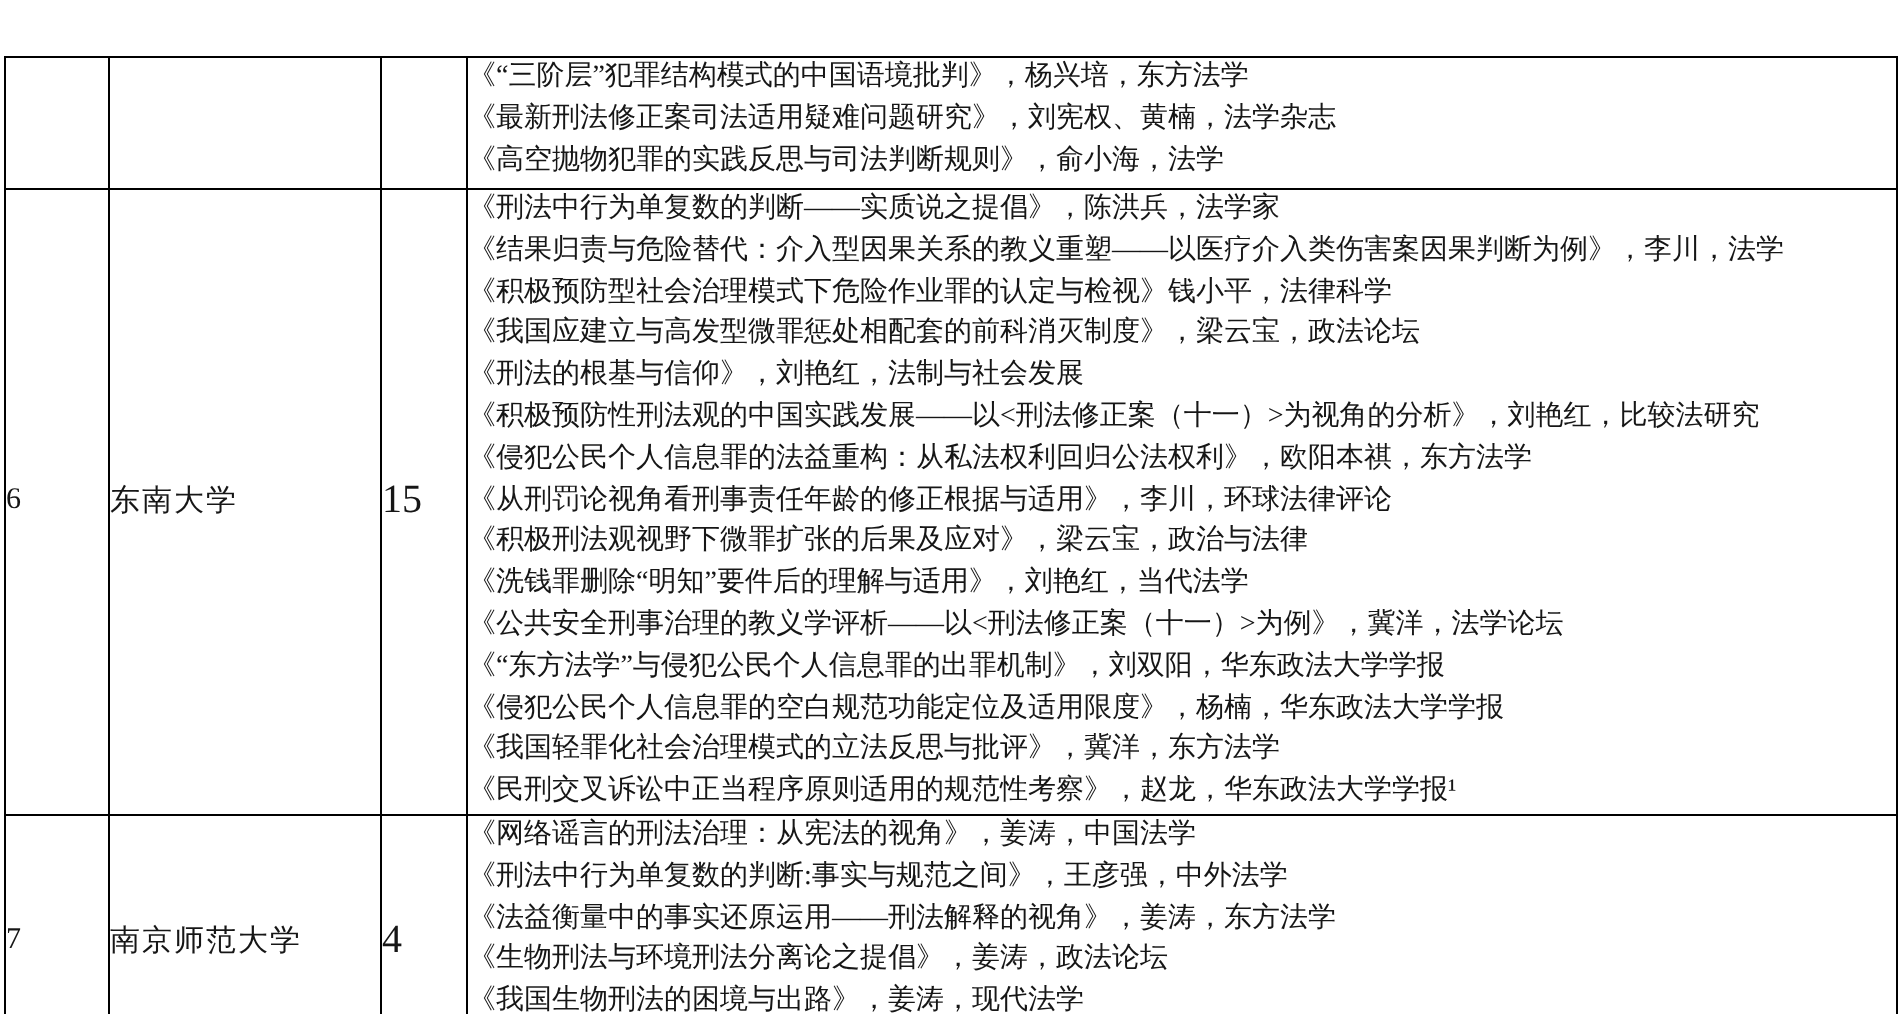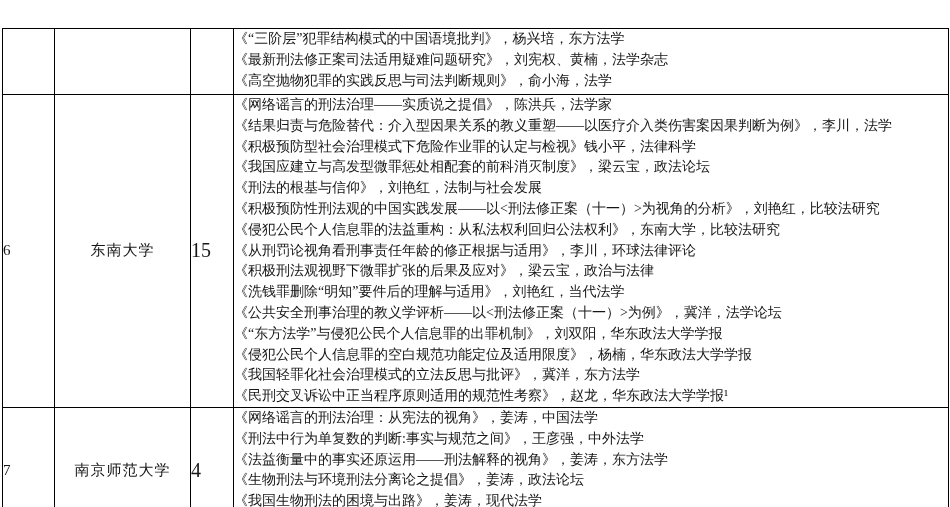--- a/index.html
+++ b/index.html
@@ -36,21 +36,20 @@
   tr.row-six     { height: 312px; }
   tr.row-seven   { height: 127px; }
 
   td.cell-idx {
     vertical-align: middle;
     padding-left: 9px;
     font-size: 15px;
   }
   td.cell-uni {
     vertical-align: middle;
-    text-align: center;
     font-size: 15px;
     letter-spacing: 1px;
   }
   td.cell-cnt {
     vertical-align: middle;
     padding-left: 6px;
     font-size: 20px;
   }
   td.cell-pub {
     vertical-align: top;
@@ -83,27 +82,27 @@
             <div class="pub-line">《“三阶层”犯罪结构模式的中国语境批判》，杨兴培，东方法学</div>
             <div class="pub-line">《最新刑法修正案司法适用疑难问题研究》，刘宪权、黄楠，法学杂志</div>
             <div class="pub-line">《高空抛物犯罪的实践反思与司法判断规则》，俞小海，法学</div>
           </td>
       </tr>
       <tr class="row-six">
         <td class="cell-idx">6</td>
         <td class="cell-uni">东南大学</td>
         <td class="cell-cnt">15</td>
         <td class="cell-pub">
-            <div class="pub-line">《网络谣言的刑法治理——实质说之提倡》，陈洪兵，法学家</div>
+            <div class="pub-line">《刑法中行为单复数的判断——实质说之提倡》，陈洪兵，法学家</div>
             <div class="pub-line">《结果归责与危险替代：介入型因果关系的教义重塑——以医疗介入类伤害案因果判断为例》，李川，法学</div>
             <div class="pub-line">《积极预防型社会治理模式下危险作业罪的认定与检视》钱小平，法律科学</div>
             <div class="pub-line">《我国应建立与高发型微罪惩处相配套的前科消灭制度》，梁云宝，政法论坛</div>
             <div class="pub-line">《刑法的根基与信仰》，刘艳红，法制与社会发展</div>
             <div class="pub-line">《积极预防性刑法观的中国实践发展——以&lt;刑法修正案（十一）&gt;为视角的分析》，刘艳红，比较法研究</div>
-            <div class="pub-line">《侵犯公民个人信息罪的法益重构：从私法权利回归公法权利》，东南大学，比较法研究</div>
+            <div class="pub-line">《侵犯公民个人信息罪的法益重构：从私法权利回归公法权利》，欧阳本祺，东方法学</div>
             <div class="pub-line">《从刑罚论视角看刑事责任年龄的修正根据与适用》，李川，环球法律评论</div>
             <div class="pub-line">《积极刑法观视野下微罪扩张的后果及应对》，梁云宝，政治与法律</div>
             <div class="pub-line">《洗钱罪删除“明知”要件后的理解与适用》，刘艳红，当代法学</div>
             <div class="pub-line">《公共安全刑事治理的教义学评析——以&lt;刑法修正案（十一）&gt;为例》，冀洋，法学论坛</div>
             <div class="pub-line">《“东方法学”与侵犯公民个人信息罪的出罪机制》，刘双阳，华东政法大学学报</div>
             <div class="pub-line">《侵犯公民个人信息罪的空白规范功能定位及适用限度》，杨楠，华东政法大学学报</div>
             <div class="pub-line">《我国轻罪化社会治理模式的立法反思与批评》，冀洋，东方法学</div>
             <div class="pub-line">《民刑交叉诉讼中正当程序原则适用的规范性考察》，赵龙，华东政法大学学报¹</div>
           </td>
       </tr>

